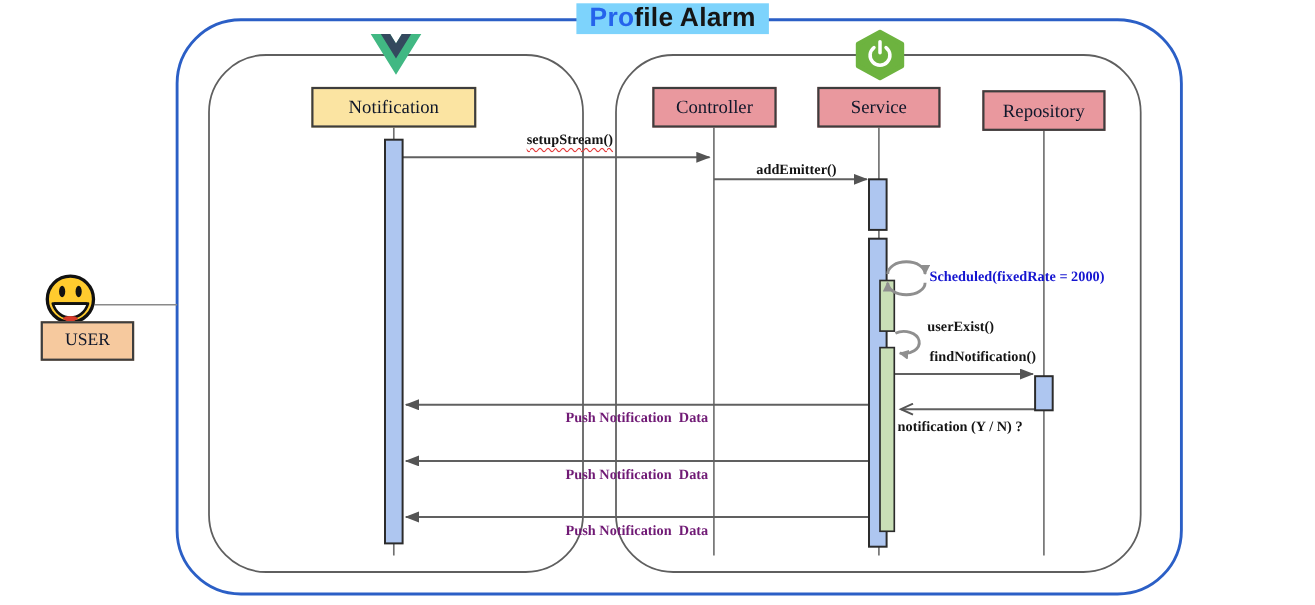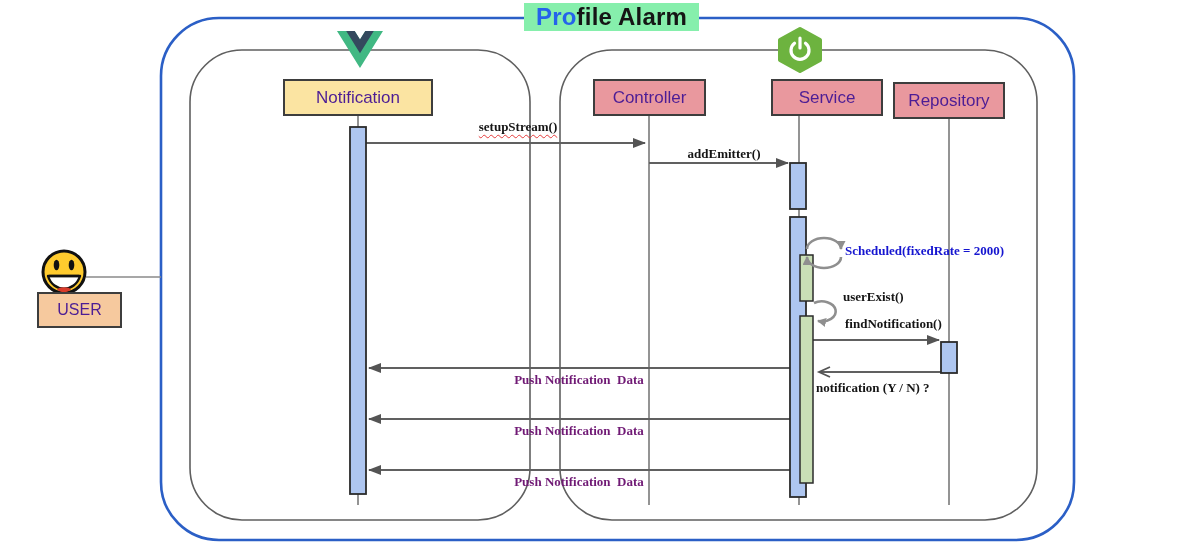--- a/index.html
+++ b/index.html
@@ -3,28 +3,28 @@
 <meta charset="utf-8">
 <style>
   html,body{margin:0;padding:0;background:#fff;}
   .canvas{
     position:relative;width:1195px;height:550px;background:#fff;overflow:hidden;
     font-family:"Liberation Serif",serif;
   }
   svg.layer{position:absolute;left:0;top:0;}
   .comp-box{
     position:absolute;display:flex;align-items:center;justify-content:center;
-    border:2px solid #3d3d3d;font-size:17px;color:#4c1d95;box-sizing:border-box;
-    font-family:Liberation Sans, sans-serif;
+    border:2px solid #3d3d3d;font-size:17px;color:#0f172a;box-sizing:border-box;
+    font-family:Liberation Serif, serif;
   }
   .box-yellow{background:#fbe4a2;}
   .box-pink{background:#e9989e;}
   .box-peach{background:#f6c99e;}
   .title{
-    position:absolute;left:524px;top:3px;background:#86efac;padding:0 12px;
+    position:absolute;left:524px;top:3px;background:#7dd3fc;padding:0 12px;
     font-family:"Liberation Sans",sans-serif;font-weight:bold;font-size:24px;
     letter-spacing:0.2px;white-space:nowrap;
   }
   .title .hl{color:#2563eb;}
   .title .rest{color:#151515;}
   .msg{
     position:absolute;font-family:"Liberation Serif",serif;font-weight:bold;
     font-size:13px;color:#151515;white-space:pre;
   }
   .msg.center{text-align:center;}
@@ -113,21 +113,21 @@
   <div class="title">
     <span class="hl">Pro</span><span class="rest">file Alarm</span>
   </div>
 
   <div class="comp-box box-yellow" style="left:283px;top:79px;width:150px;height:37px;">
     <span>Notification</span>
   </div>
   <div class="comp-box box-pink" style="left:593px;top:79px;width:113px;height:37px;">
     <span>Controller</span>
   </div>
-  <div class="comp-box box-pink" style="left:743px;top:79px;width:112px;height:37px;margin-left:28px;">
+  <div class="comp-box box-pink" style="left:743px;top:79px;width:112px;height:37px;">
     <span>Service</span>
   </div>
   <div class="comp-box box-pink" style="left:893px;top:82px;width:112px;height:37px;">
     <span>Repository</span>
   </div>
 
   <div class="comp-box box-peach" style="left:22px;top:292px;width:85px;height:36px;font-size:16px;margin-left:15px;">
     <span>USER</span>
   </div>
 

